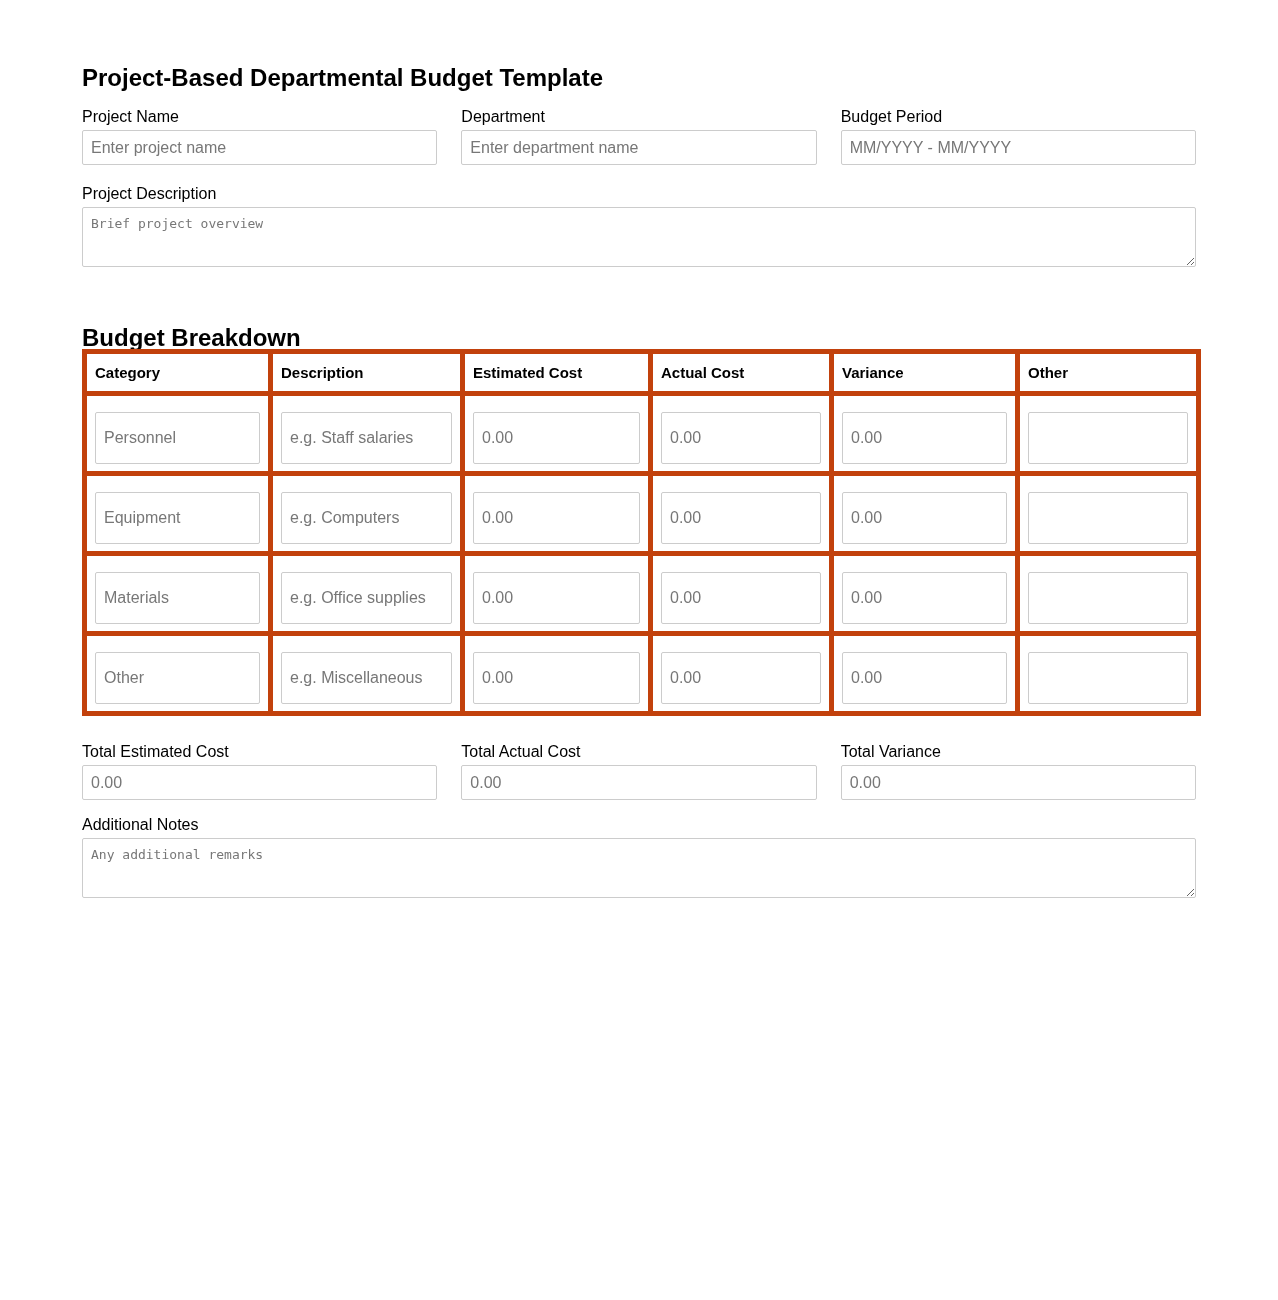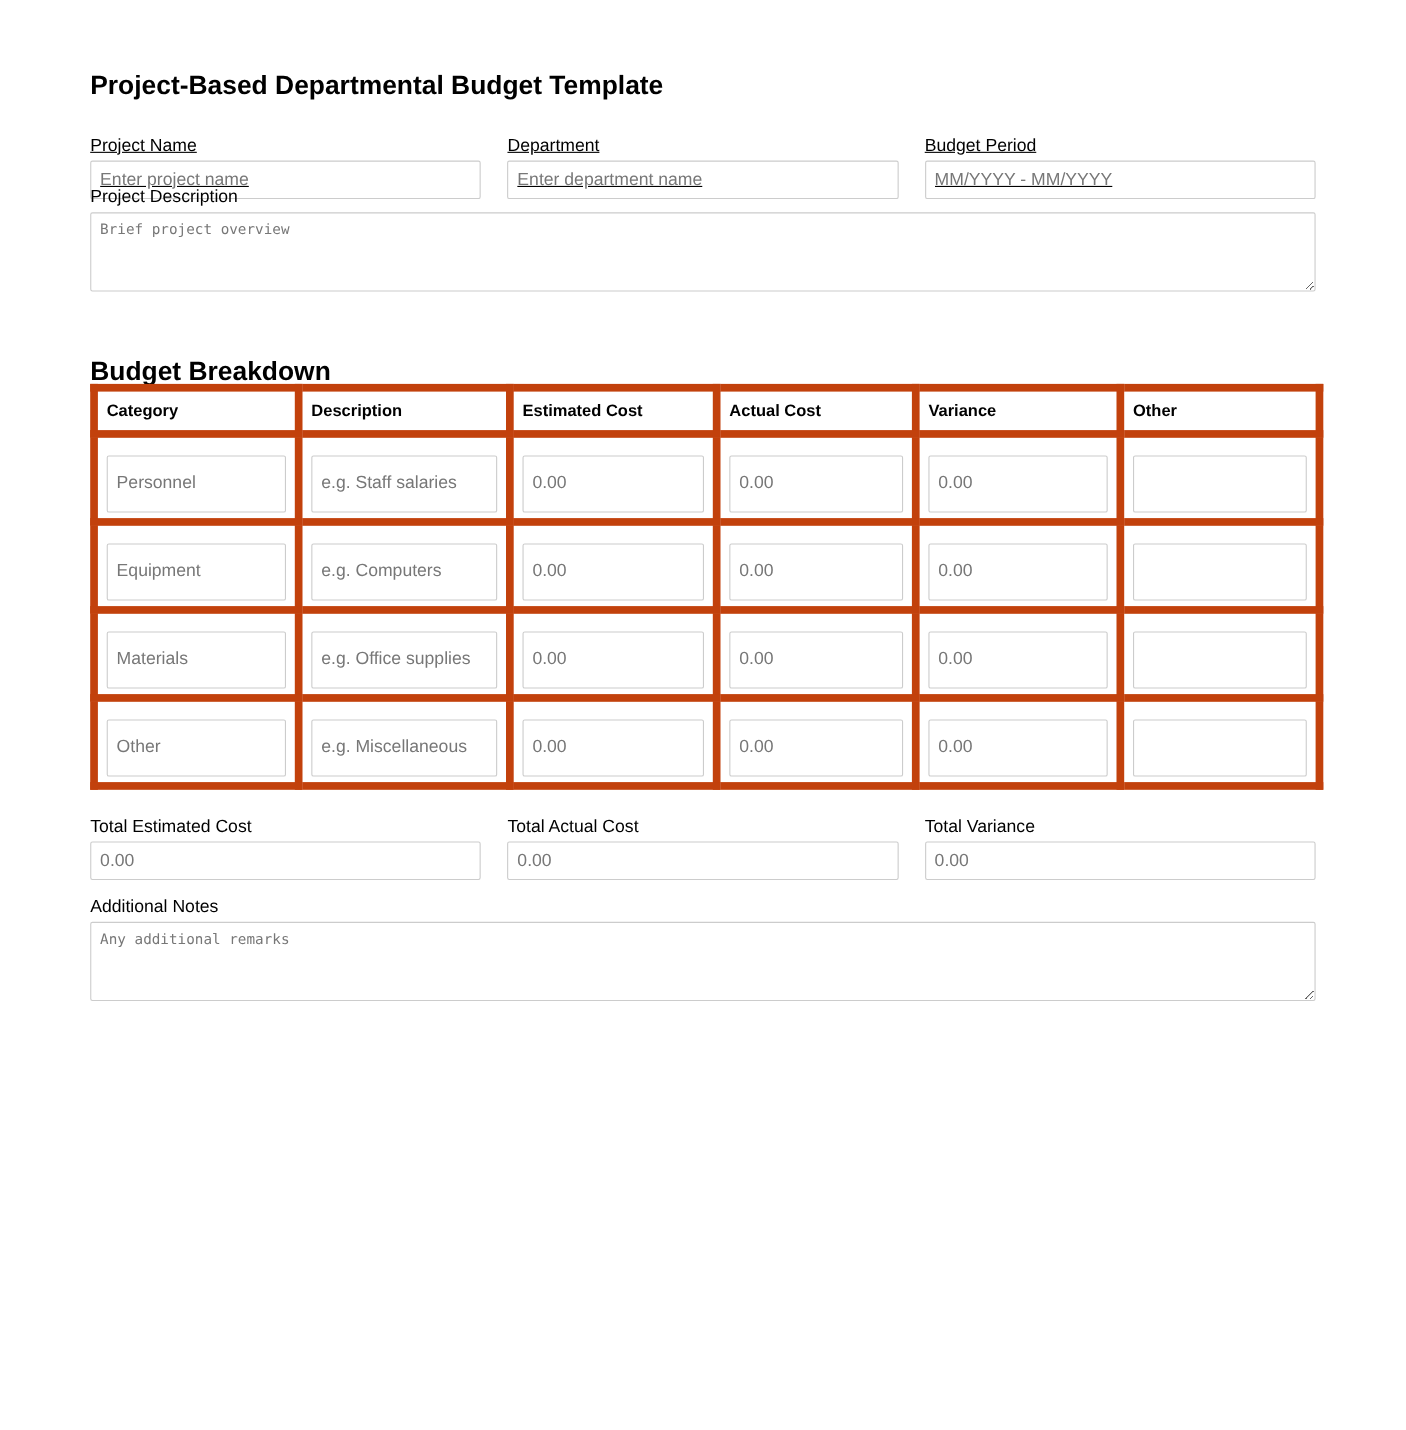--- a/index.html
+++ b/index.html
@@ -49,21 +49,21 @@
       font-family: "Liberation Sans", sans-serif;
       font-size: 16px;
       color: #333;
       background: #fff;
       outline: none;
     }
     input.text::placeholder { color: #777; }
     textarea {
       display: block;
       width: 100%;
-      height: 72px;
+      height: 60px;
       border: 1px solid #cccccc;
       border-radius: 2px;
       padding: 8px;
       font-family: "DejaVu Sans Mono", "Liberation Mono", monospace;
       font-size: 13px;
       color: #333;
       resize: vertical;
       background: #fff;
     }
     textarea::placeholder { color: #777; }
@@ -76,21 +76,21 @@
       line-height: 22px;
     }
     table.budget {
       position: absolute;
       left: 0; top: 349px;
       width: 1114px;
       border-collapse: collapse;
       table-layout: fixed;
     }
     table.budget th, table.budget td {
-      border: 7px solid #c2410c;
+      border: 5px solid #c2410c;
       text-align: left;
       vertical-align: top;
     }
     table.budget th {
       height: 42px;
       padding: 0 8px;
       font-size: 15px;
       font-weight: bold;
       vertical-align: middle;
     }
@@ -106,36 +106,36 @@
     .c5 { width: 186px; }
     .c6 { width: 181px; }
   </style>
 </head>
 <body>
 
 <div class="page">
 
   <h1>Project-Based Departmental Budget Template</h1>
 
-  <div class="field-row" style="top:124px;text-decoration:underline;">
+  <div class="field-row" style="top:108px;">
     <div class="field">
       <label>Project Name</label>
       <input class="text" type="text" placeholder="Enter project name" style="">
     </div>
     <div class="field">
       <label>Department</label>
       <input class="text" type="text" placeholder="Enter department name" style="">
     </div>
     <div class="field">
       <label>Budget Period</label>
       <input class="text" type="text" placeholder="MM/YYYY - MM/YYYY" style="">
     </div>
   </div>
 
-  <div class="field-row" style="top:171px;">
+  <div class="field-row" style="top:185px;">
     <div class="field">
       <label>Project Description</label>
       <textarea placeholder="Brief project overview" style=""></textarea>
     </div>
   </div>
 
   <h3 class="section-title">Budget Breakdown</h3>
 
   <table class="budget">
     <colgroup>

